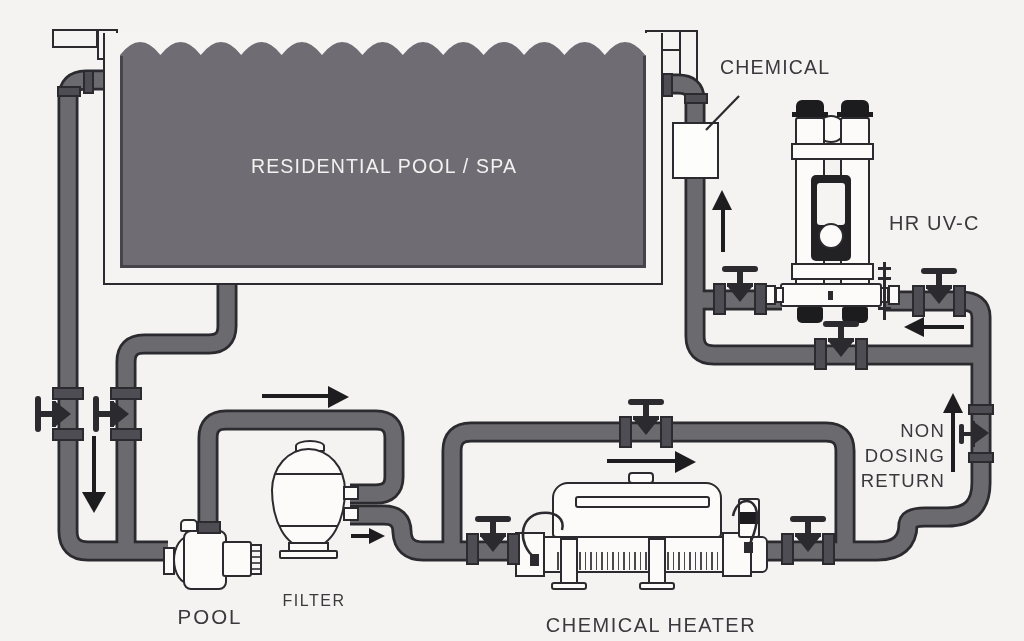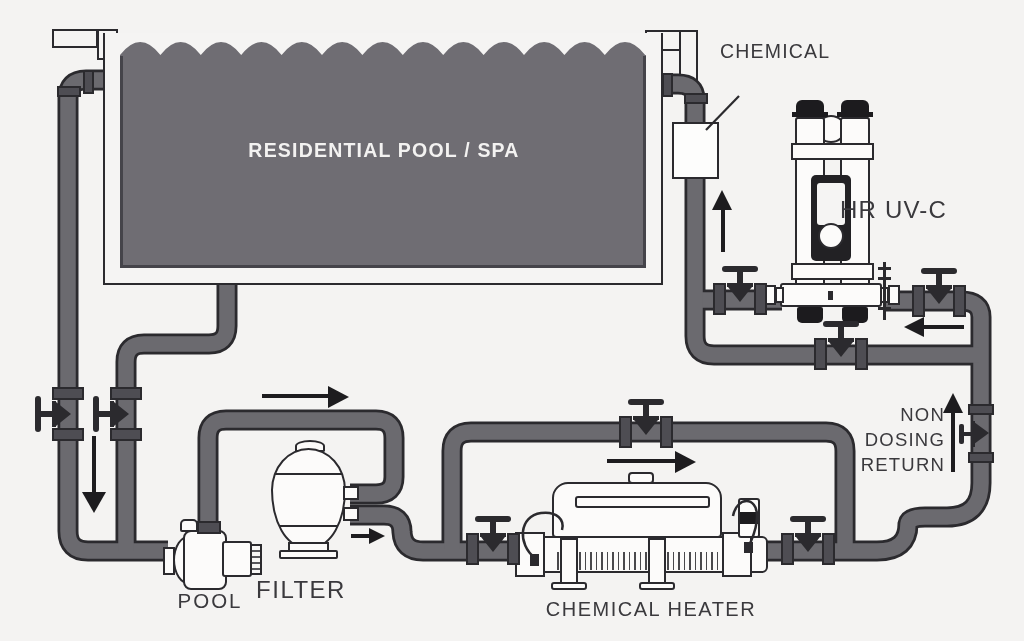--- a/index.html
+++ b/index.html
@@ -20,21 +20,21 @@
   .valve{width:54px;height:66px;}
   .valve.vert{transform:rotate(-90deg);transform-origin:27px 33px;}
   .v-bar{left:9px;top:0;width:36px;height:6px;background:var(--dk);border-radius:3px;}
   .v-stem{left:24px;top:5px;width:6px;height:13px;background:var(--dk);}
   .v-cl{left:0;top:17px;width:13px;height:32px;background:var(--cp);border:2px solid var(--dk);}
   .v-cr{right:0;top:17px;width:13px;height:32px;background:var(--cp);border:2px solid var(--dk);}
   .v-tbase{left:14px;top:17px;width:26px;height:4px;background:var(--dk);}
   .v-tri{left:15px;top:21px;width:0;height:0;border-left:12px solid transparent;
     border-right:12px solid transparent;border-top:15px solid var(--dk);}
   .astem{background:var(--arrow);}
-  .lbl{color:var(--txt);letter-spacing:1.2px;font-size:19.5px;}
+  .lbl{color:var(--txt);letter-spacing:1.2px;font-size:19.5px;margin-top:16px;}
 </style>
 </head>
 <body>
 
 <div id="stage">
 
   <div class="lip" style="left:52px;top:29px;width:46px;height:19px;"></div>
   <div class="lip" style="left:97px;top:29px;width:21px;height:31px;"></div>
   <div class="lip" style="left:645px;top:30px;width:53px;height:21px;"></div>
   <div class="lip" style="left:679px;top:30px;width:19px;height:58px;"></div>
@@ -49,21 +49,21 @@
     <path class="po" d="M 979 355 H 714 Q 695 355 695 336 V 99 Q 695 84 678 84 H 664"></path>
     <path class="pi" d="M 104 80 H 86 Q 68 80 68 98 V 531 Q 68 551 88 551 H 168"></path>
     <path class="pi" d="M 227 268 V 326 Q 227 344 209 344 H 144 Q 126 344 126 362 V 551"></path>
     <path class="pi" d="M 208 534 V 438 Q 208 420 226 420 H 376 Q 394 420 394 438 V 477 Q 394 494 376 494 H 350"></path>
     <path class="pi" d="M 350 515 H 384 Q 402 515 402 532 Q 403 551 423 551 H 877 Q 908 551 908 524 Q 909 517 925 517 H 947 Q 981 517 981 483 V 317 Q 981 301 961 301 H 886"></path>
     <path class="pi" d="M 452 549 V 451 Q 452 432 471 432 H 826 Q 845 432 845 451 V 549"></path>
     <path class="pi" d="M 782 300 H 697"></path>
     <path class="pi" d="M 979 355 H 714 Q 695 355 695 336 V 99 Q 695 84 678 84 H 664"></path>
   </svg>
 
-  <div style="left:103px;top:33px;width:560px;height:252px;background:#F5F4F3;border:2.5px solid var(--dk);border-top:none;font-weight:bold;">
+  <div style="left:103px;top:33px;width:560px;height:252px;background:#F5F4F3;border:2.5px solid var(--dk);border-top:none;">
     <svg style="left:15px;top:7px;" width="528" height="230" viewBox="0 0 528 230">
       <path fill="var(--water)" d="M 0 15
         q 10.1 -13 20.2 -13 q 10.1 0 20.2 13 q 10.1 -13 20.2 -13 q 10.1 0 20.2 13
         q 10.1 -13 20.2 -13 q 10.1 0 20.2 13 q 10.1 -13 20.2 -13 q 10.1 0 20.2 13
         q 10.1 -13 20.2 -13 q 10.1 0 20.2 13 q 10.1 -13 20.2 -13 q 10.1 0 20.2 13
         q 10.1 -13 20.2 -13 q 10.1 0 20.2 13 q 10.1 -13 20.2 -13 q 10.1 0 20.2 13
         q 10.1 -13 20.2 -13 q 10.1 0 20.2 13 q 10.1 -13 20.2 -13 q 10.1 0 20.2 13
         q 10.1 -13 20.2 -13 q 10.1 0 20.2 13 q 10.1 -13 20.2 -13 q 10.1 0 20.2 13
         q 10.1 -13 20.2 -13 q 10.1 0 20.2 13 L 526 15 L 526 228 L 0 228 Z"></path>
       <path fill="none" stroke="#45444A" stroke-width="3" d="M 1.5 16 L 1.5 226.5 L 524.5 226.5 L 524.5 16"></path>
@@ -237,23 +237,23 @@
   <div style="left:712px;top:190px;width:0;height:0;border-left:10px solid transparent;border-right:10px solid transparent;border-bottom:20px solid var(--arrow);"></div>
   <div class="astem" style="left:721px;top:208px;width:4px;height:44px;"></div>
 
   <svg style="left:0;top:0;" width="1024" height="641" viewBox="0 0 1024 641">
     <line x1="739" y1="96" x2="706" y2="130" stroke="var(--dk)" stroke-width="2.2"></line>
   </svg>
 
   <div class="lbl" style="left:720px;top:38px;width:170px;line-height:26px;font-size:19.5px;">
     <span style="position:static;display:block;">CHEMICAL</span>
   </div>
-  <div class="lbl" style="left:840px;top:196px;font-size:24px;">HR UV-C</div>
+  <div class="lbl" style="left:889px;top:196px;font-size:20px;">HR UV-C</div>
   <div class="lbl" style="left:845px;top:402px;width:100px;text-align:right;line-height:25px;font-size:18.5px;">
     <span style="position:static;display:block;">NON</span>
     <span style="position:static;display:block;">DOSING</span>
     <span style="position:static;display:block;">RETURN</span>
   </div>
   <div class="lbl" style="left:160px;top:589px;width:100px;text-align:center;font-size:20.5px;letter-spacing:2px;">POOL</div>
-  <div class="lbl" style="left:254px;top:576px;width:94px;text-align:center;font-size:24px;letter-spacing:1.5px;">FILTER</div>
+  <div class="lbl" style="left:267px;top:576px;width:94px;text-align:center;font-size:16px;letter-spacing:1.5px;">FILTER</div>
   <div class="lbl" style="left:545px;top:598px;width:212px;text-align:center;font-size:20px;letter-spacing:1.5px;">CHEMICAL HEATER</div>
 
 </div>
 
 </body></html>

